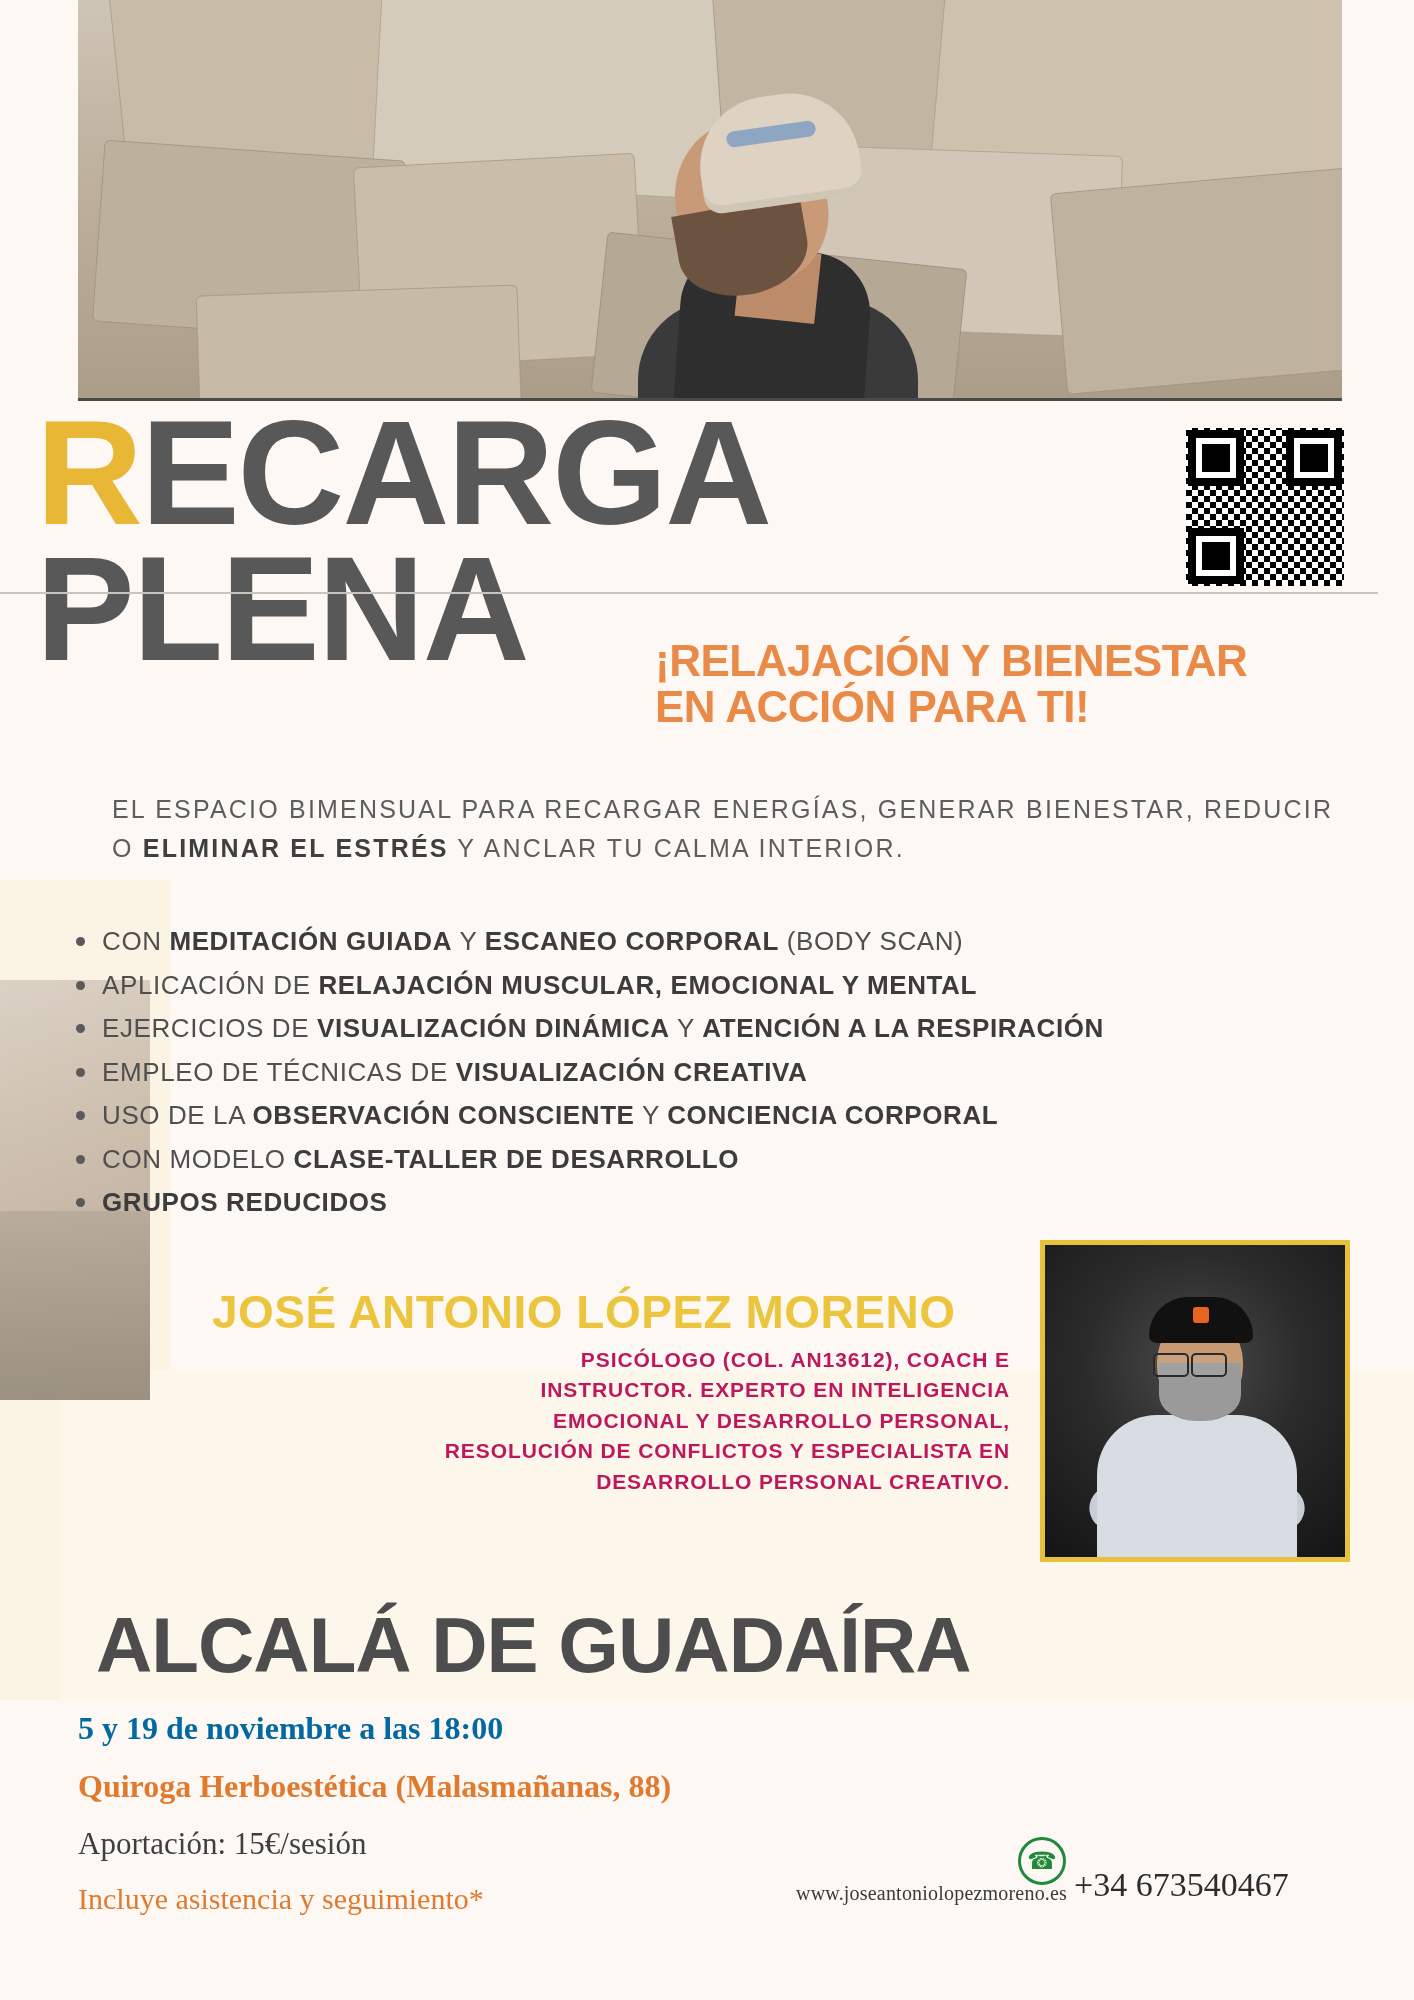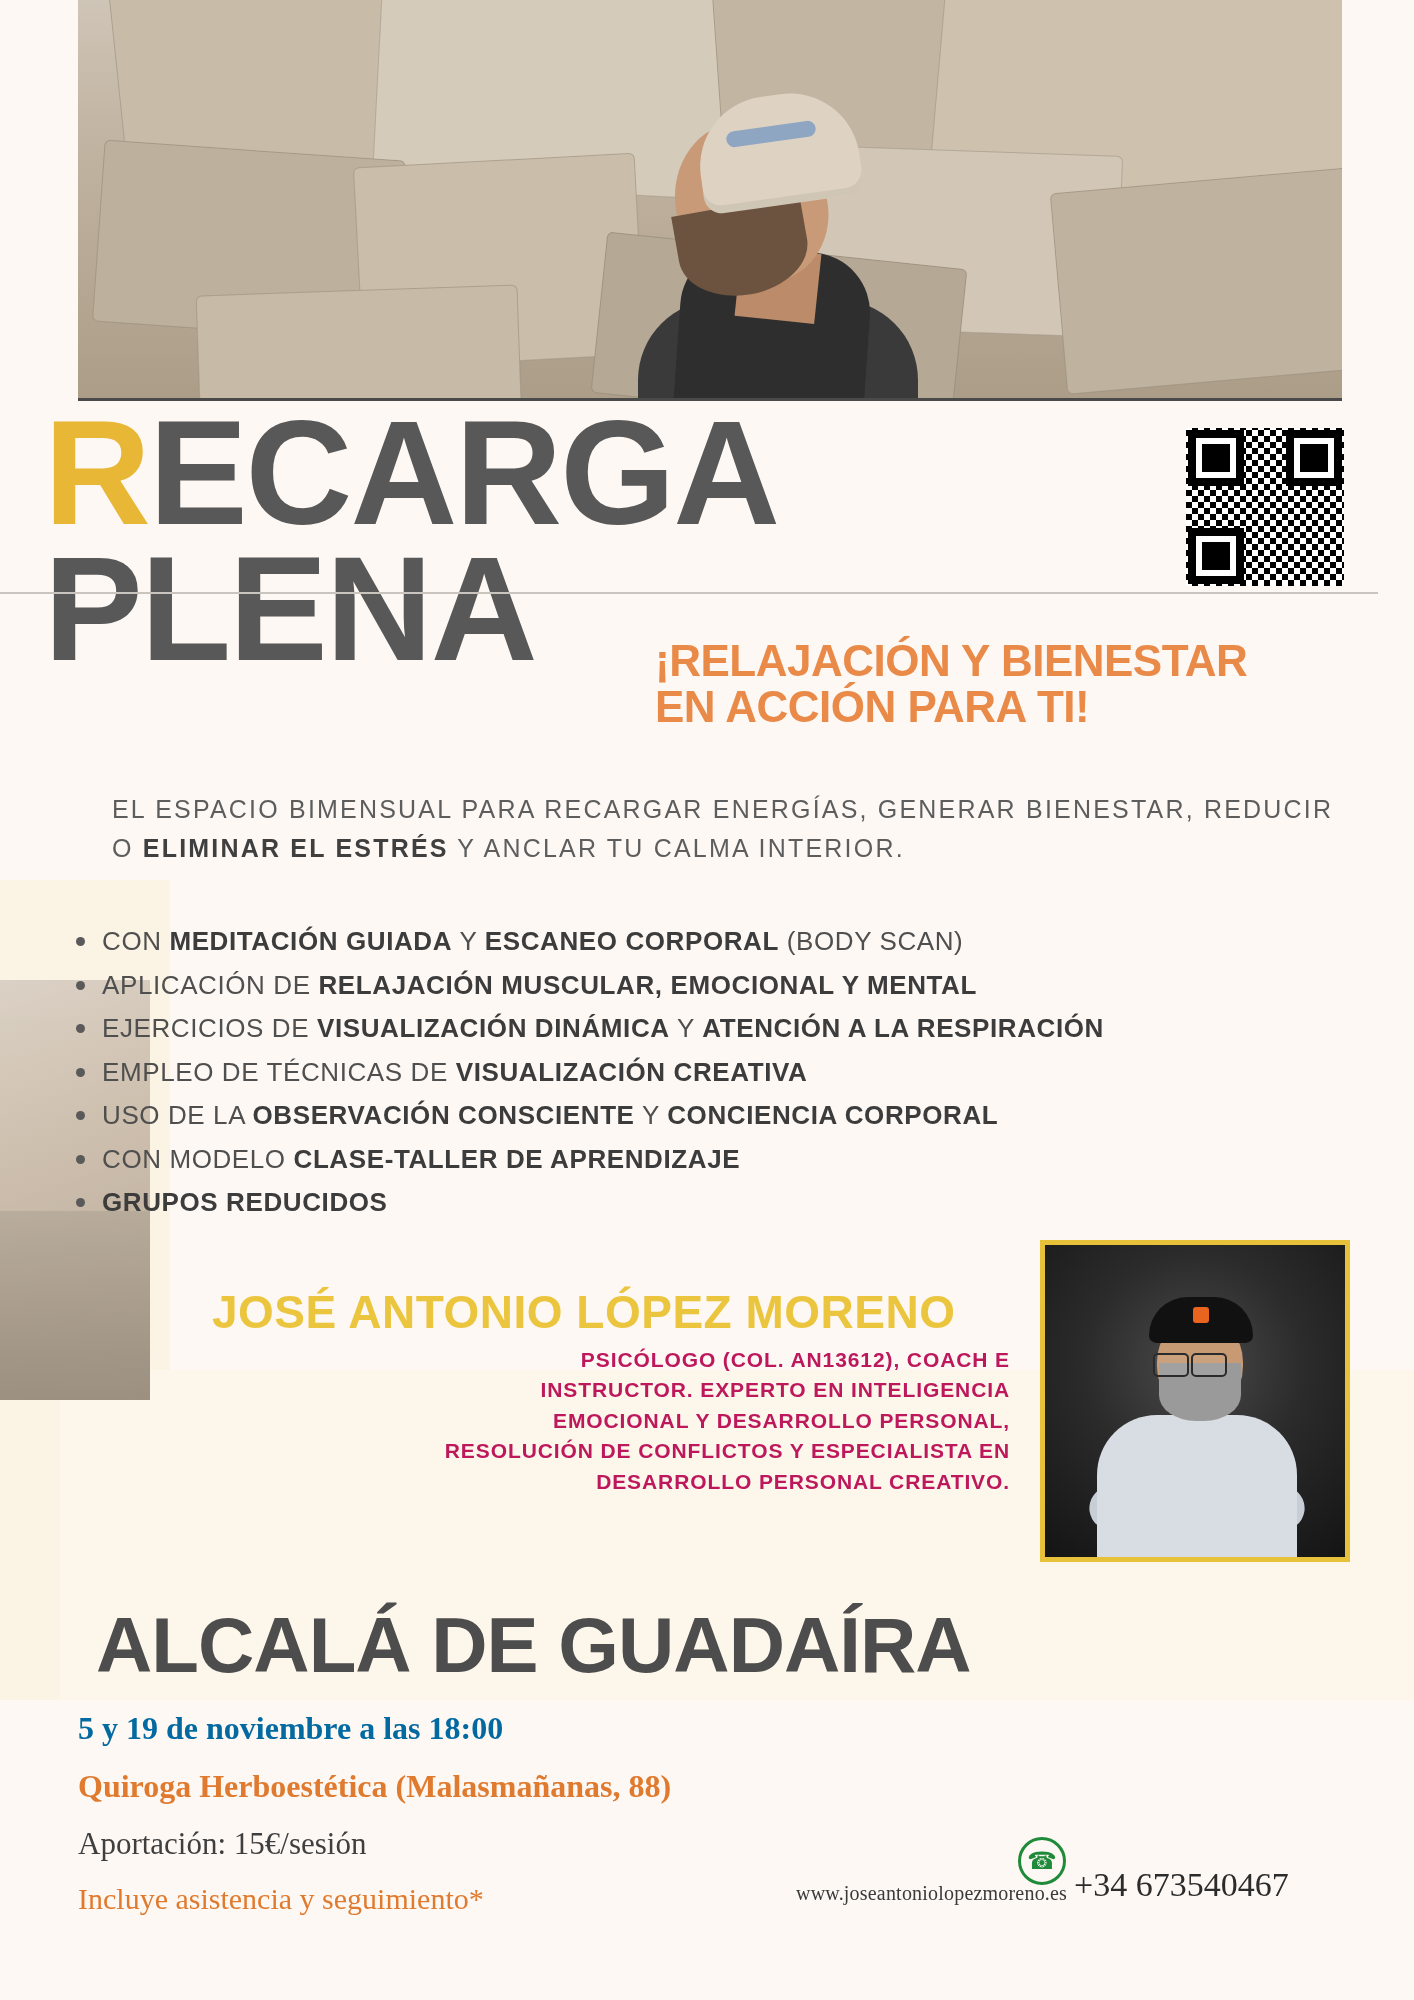--- a/index.html
+++ b/index.html
@@ -118,21 +118,21 @@
   .man-neck {
     position:absolute; left: 660px; top: 250px;
     width: 80px; height: 70px;
     background: #bb8b6a;
     transform: rotate(6deg);
   }
 
   
   .title-block {
     position: absolute;
-    left: 44px; top: 405px;
+    left: 36px; top: 405px;
     width: 900px;
   }
   .title-line {
     font-family: "Liberation Sans", sans-serif;
     font-weight: bold;
     font-size: 148px;
     letter-spacing: -2px;
     color: #585858;
     line-height: .92;
     margin: 0;
@@ -402,21 +402,21 @@
 <div class="intro">
   <span>EL ESPACIO BIMENSUAL PARA RECARGAR ENERGÍAS, GENERAR BIENESTAR, REDUCIR O </span><b>ELIMINAR EL ESTRÉS</b><span> Y ANCLAR TU CALMA INTERIOR.</span>
 </div>
 
 <ul class="bullets">
   <li><span>CON </span><b>MEDITACIÓN GUIADA</b><span> Y </span><b>ESCANEO CORPORAL</b><span> (BODY SCAN)</span></li>
   <li><span>APLICACIÓN DE </span><b>RELAJACIÓN MUSCULAR, EMOCIONAL Y MENTAL</b><span></span><b></b><span></span></li>
   <li><span>EJERCICIOS DE </span><b>VISUALIZACIÓN DINÁMICA</b><span> Y </span><b>ATENCIÓN A LA RESPIRACIÓN</b><span></span></li>
   <li><span>EMPLEO DE TÉCNICAS DE </span><b>VISUALIZACIÓN CREATIVA</b><span></span><b></b><span></span></li>
   <li><span>USO DE LA </span><b>OBSERVACIÓN CONSCIENTE</b><span> Y </span><b>CONCIENCIA CORPORAL</b><span></span></li>
-  <li><span>CON MODELO </span><b>CLASE-TALLER DE APRENDIZAJE</b><span></span><b></b><span></span></li>
+  <li><span>CON MODELO </span><b>CLASE-TALLER DE DESARROLLO</b><span></span><b></b><span></span></li>
   <li><span></span><b>GRUPOS REDUCIDOS</b><span></span><b></b><span></span></li>
 </ul>
 
 <div class="presenter-name">JOSÉ ANTONIO LÓPEZ MORENO</div>
 <div class="presenter-bio">PSICÓLOGO (COL. AN13612), COACH E INSTRUCTOR. EXPERTO EN INTELIGENCIA EMOCIONAL Y DESARROLLO PERSONAL, RESOLUCIÓN DE CONFLICTOS Y ESPECIALISTA EN DESARROLLO PERSONAL CREATIVO.</div>
 <div class="presenter-photo">
   <div class="pp-arm-l"></div>
   <div class="pp-arm-r"></div>
   <div class="pp-body"></div>
   <div class="pp-head"></div>

